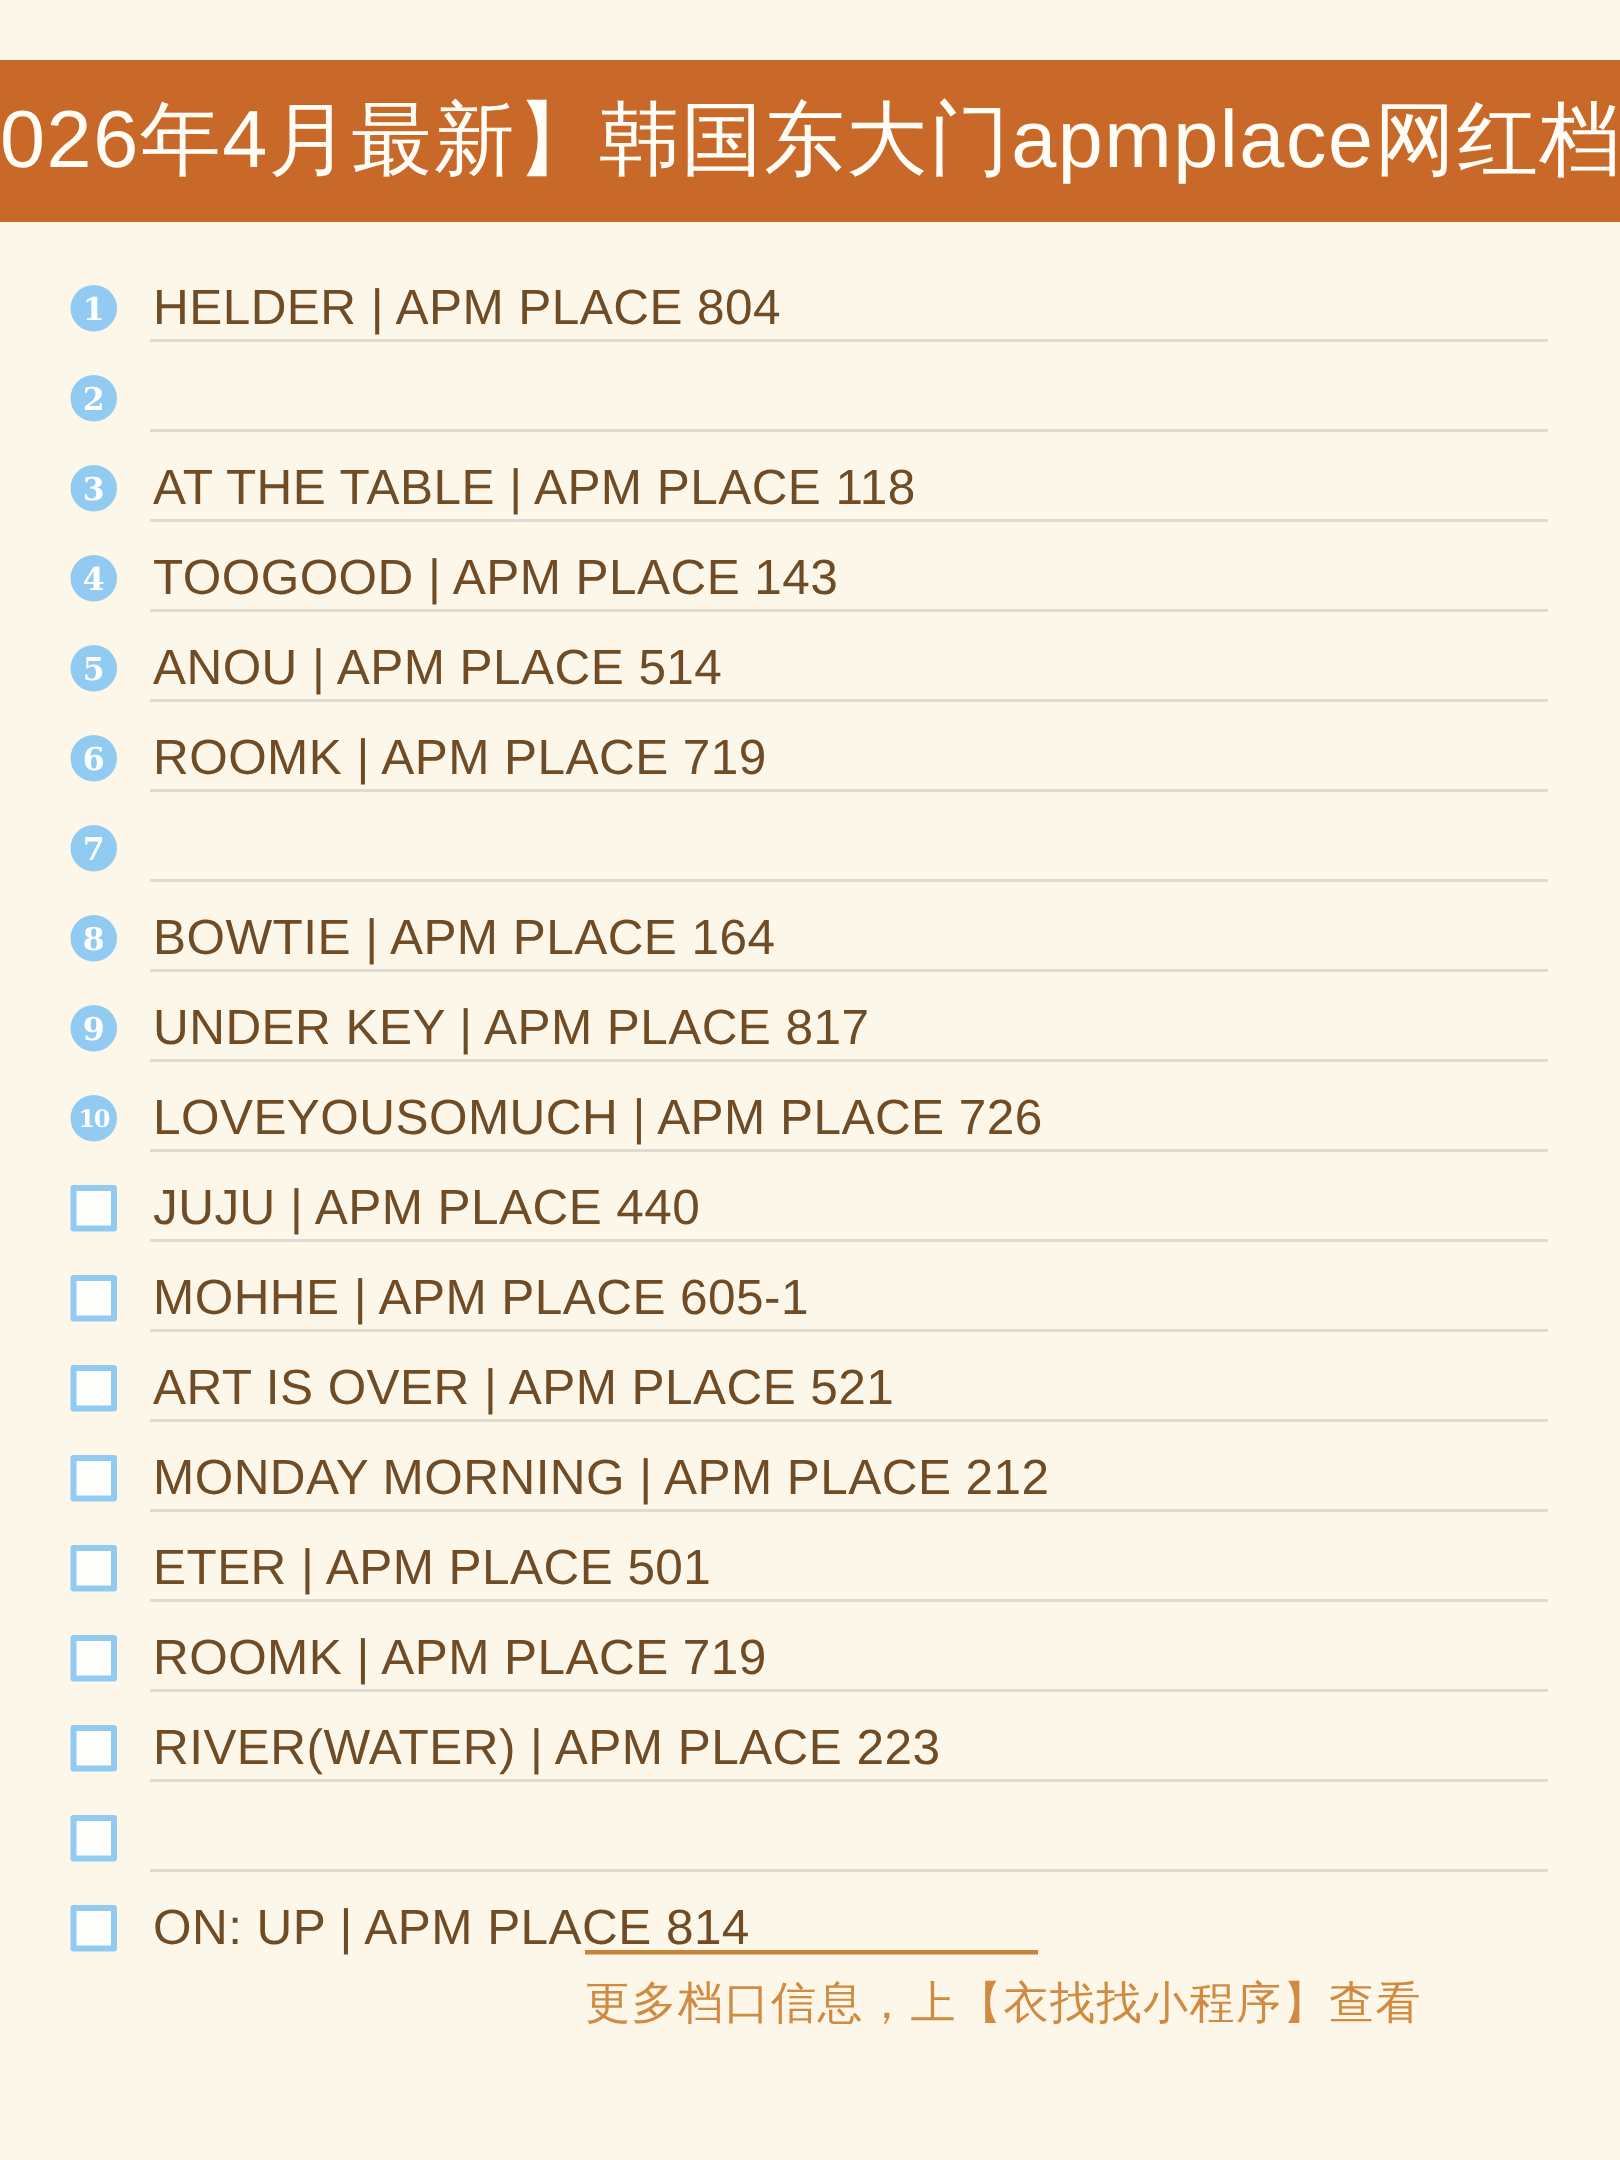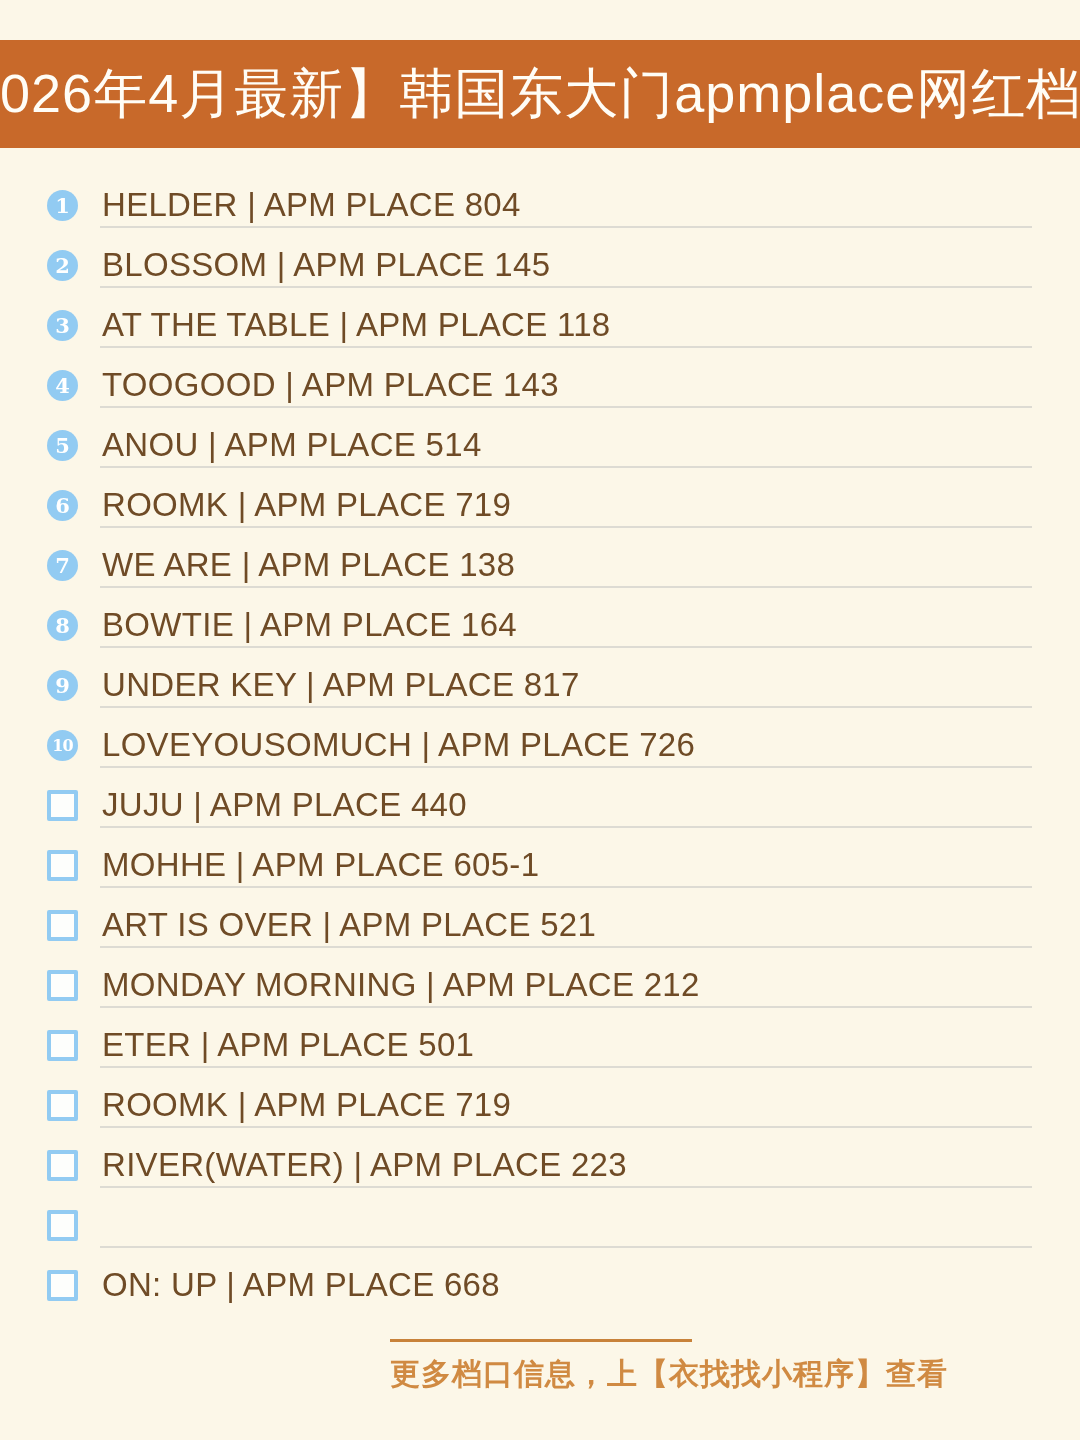--- a/index.html
+++ b/index.html
@@ -71,21 +71,21 @@
     background: #FDFEFC;
   }
   .label {
     margin-left: 24px;
     font-size: 33px;
     color: #6F4B26;
     letter-spacing: 0.3px;
     white-space: nowrap;
   }
   
-  .footer { position: absolute; top: 1339px; left: 390px; font-weight: bold; }
+  .footer { position: absolute; top: 1300px; left: 390px; }
   .footer .line { width: 302px; height: 3px; background: #C8823A; }
   .footer .note {
     margin-top: 12px;
     font-size: 30px;
     letter-spacing: 1px;
     color: #D08A42;
     white-space: nowrap;
   }
 </style>
 </head>
@@ -98,21 +98,20 @@
 <div class="list">
 
   <div class="row">
     <span class="badge">1</span>
     <span class="label">HELDER | APM PLACE 804</span>
     <span class="sep"></span>
   </div>
 
   <div class="row">
     <span class="badge">2</span>
-    <span class="label">BLOSSOM | APM PLACE 145</span>
     <span class="sep"></span>
   </div>
 
   <div class="row">
     <span class="badge">3</span>
     <span class="label">AT THE TABLE | APM PLACE 118</span>
     <span class="sep"></span>
   </div>
 
   <div class="row">
@@ -128,21 +127,20 @@
   </div>
 
   <div class="row">
     <span class="badge">6</span>
     <span class="label">ROOMK | APM PLACE 719</span>
     <span class="sep"></span>
   </div>
 
   <div class="row">
     <span class="badge">7</span>
-    <span class="label">WE ARE | APM PLACE 138</span>
     <span class="sep"></span>
   </div>
 
   <div class="row">
     <span class="badge">8</span>
     <span class="label">BOWTIE | APM PLACE 164</span>
     <span class="sep"></span>
   </div>
 
   <div class="row">
@@ -199,21 +197,21 @@
     <span class="sep"></span>
   </div>
 
   <div class="row">
     <span class="checkbox"></span>
     <span class="sep"></span>
   </div>
 
   <div class="row">
     <span class="checkbox"></span>
-    <span class="label">ON: UP | APM PLACE 668</span>
+    <span class="label">ON: UP | APM PLACE 814</span>
   </div>
 
 </div>
 
 <div class="footer">
   <div class="line"></div>
   <div class="note">更多档口信息，上【衣找找小程序】查看</div>
 </div>
 
 </body></html>

